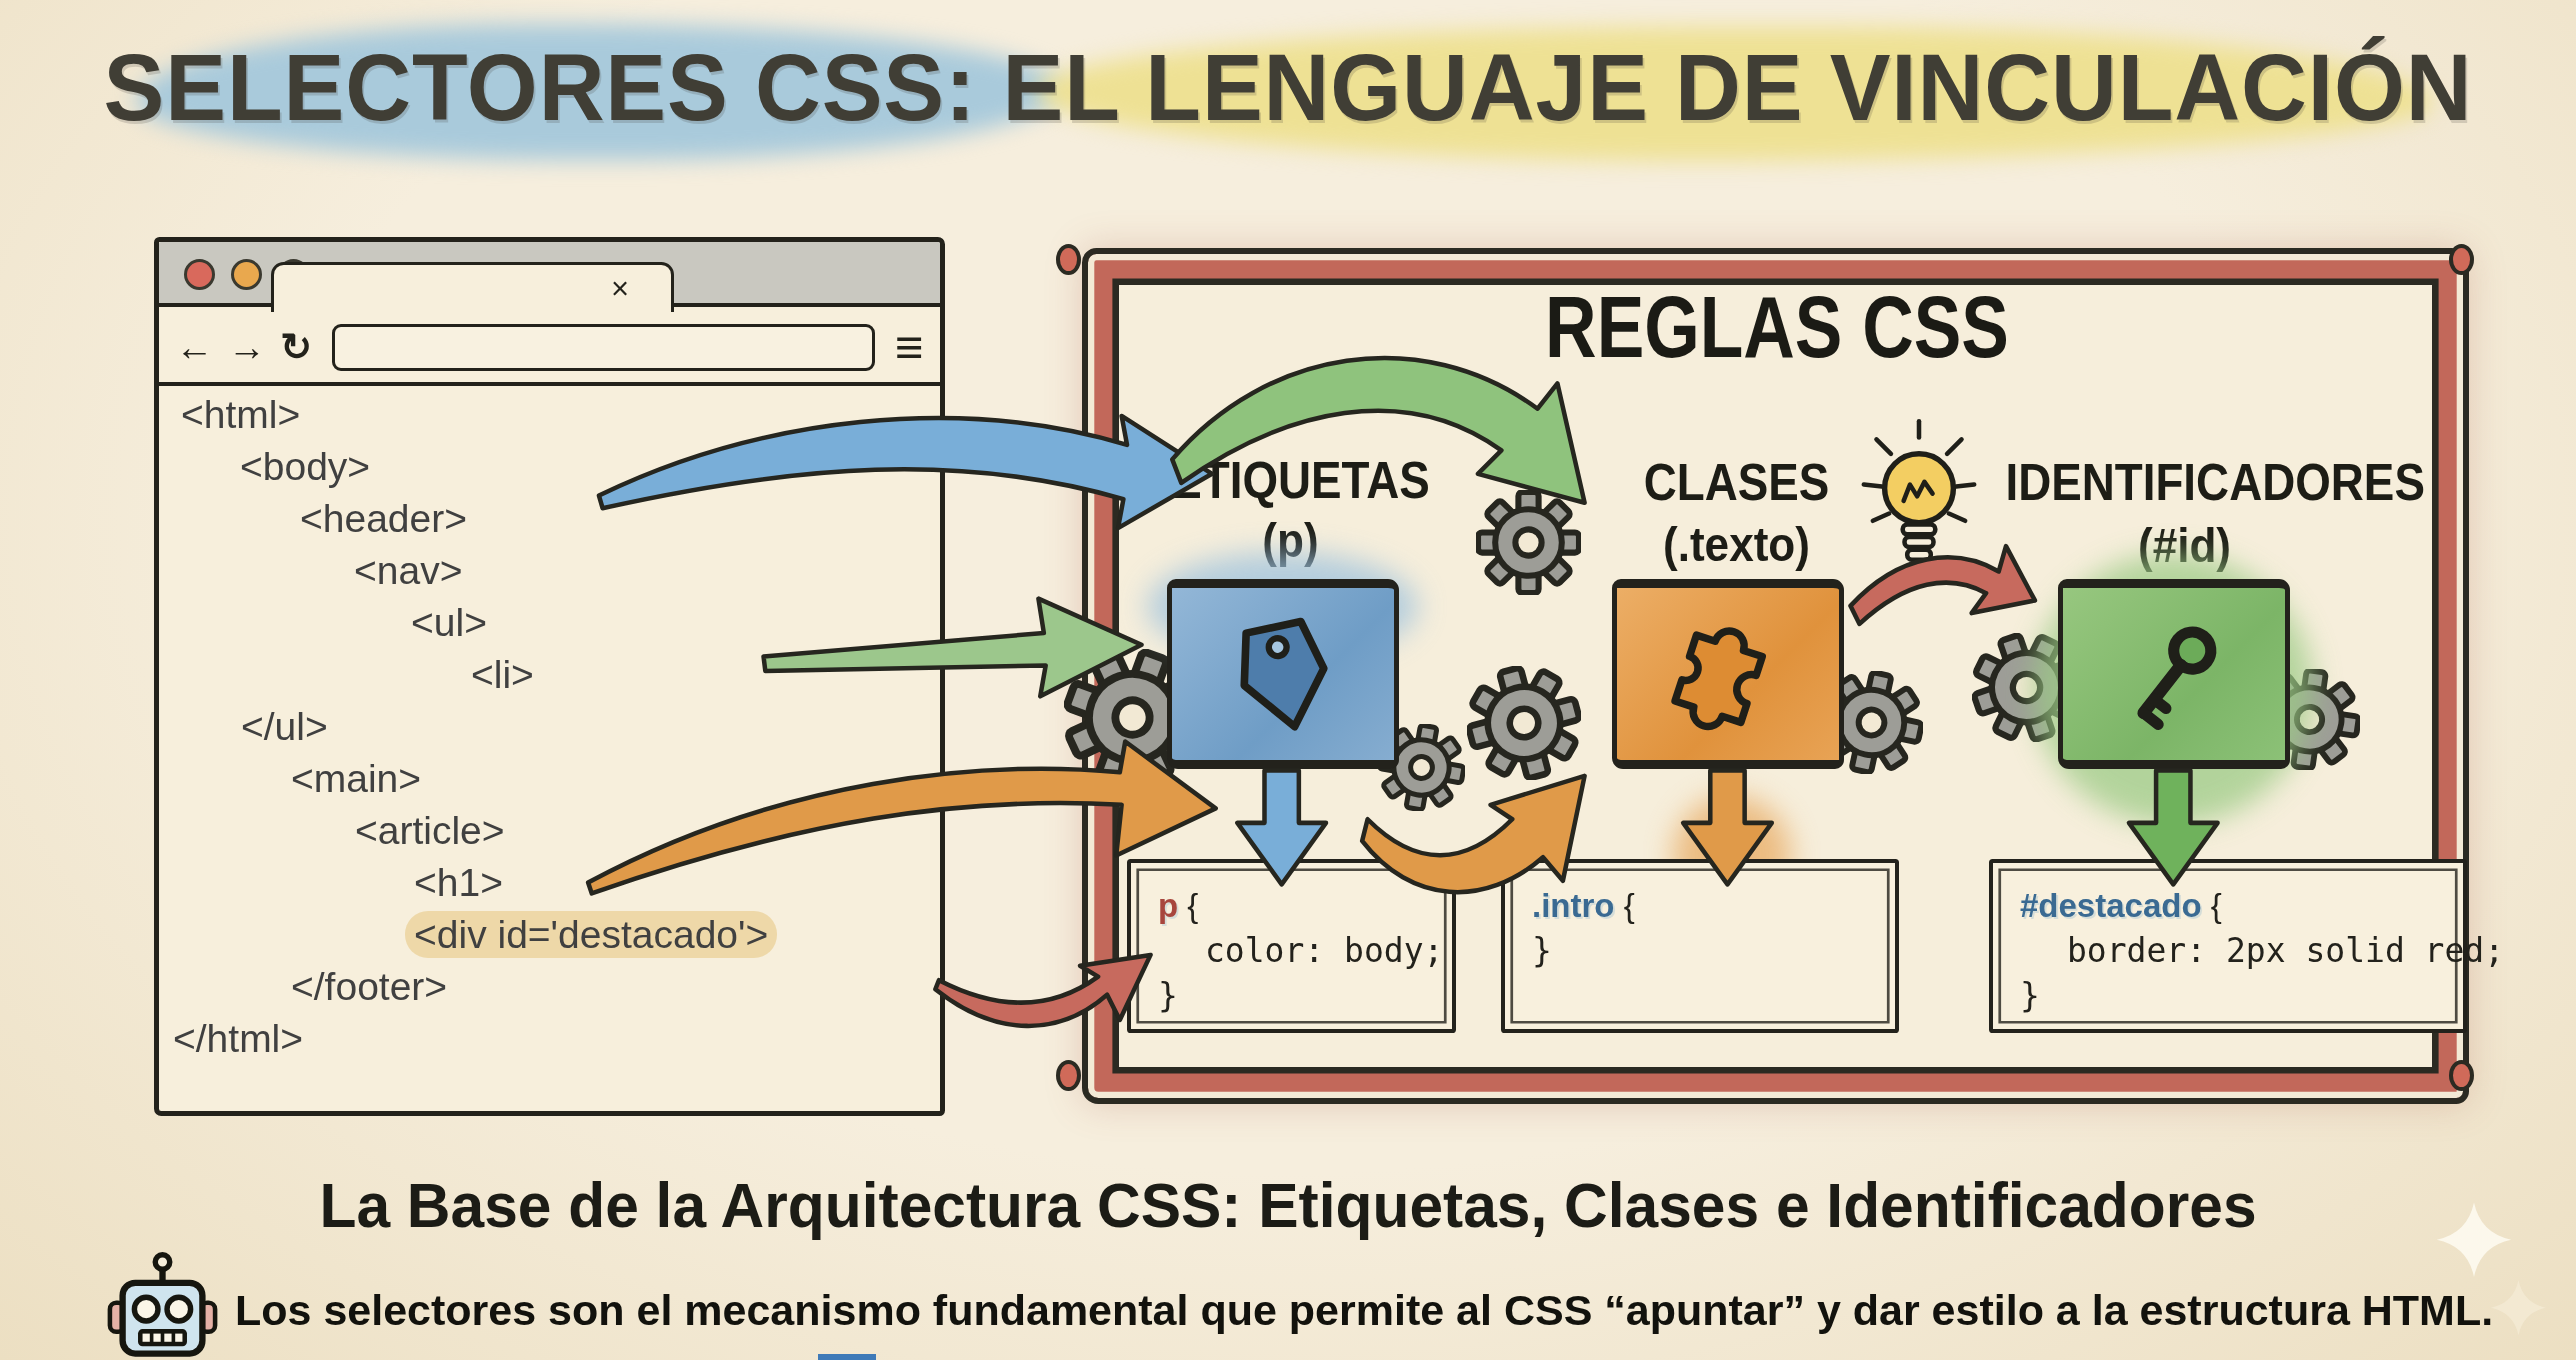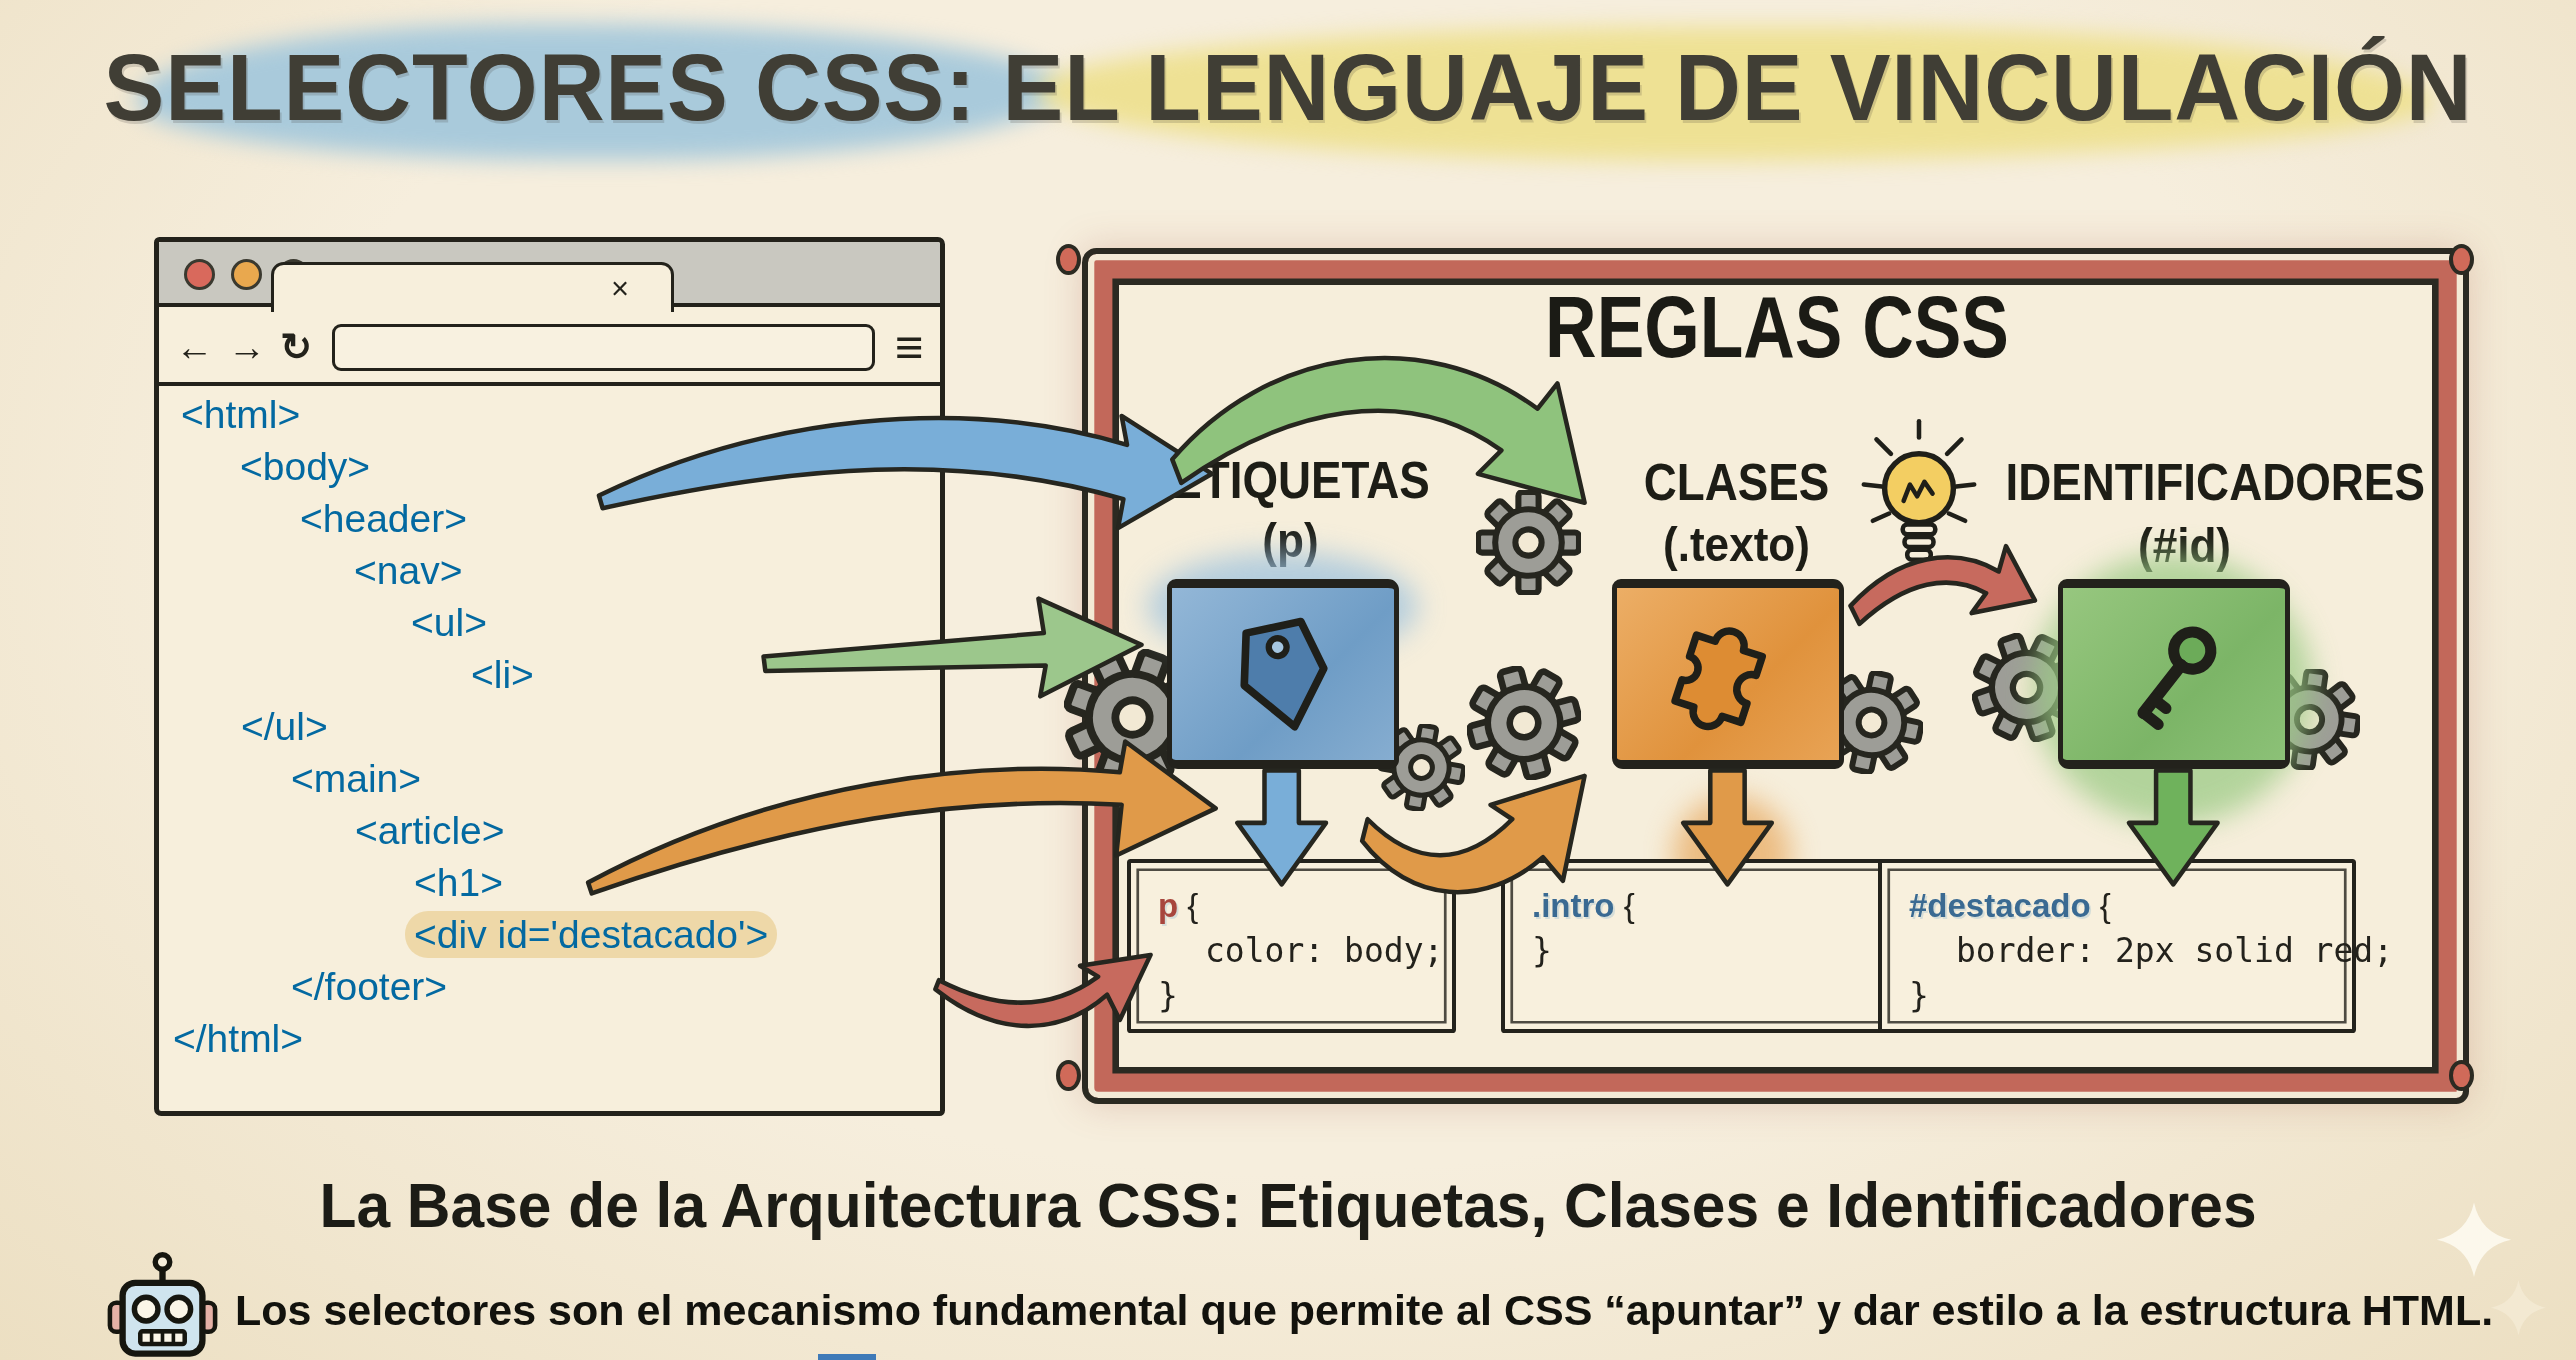--- a/index.html
+++ b/index.html
@@ -26,21 +26,21 @@
     border:3.6px solid #23221b;border-bottom:none;border-radius:12.7px 12.7px 0 0;z-index:2;
     display:flex;align-items:center;justify-content:flex-end;padding-right:42px;
     font-size:31px;color:#23221b;}
   .toolbar{position:absolute;left:0;top:70px;width:100%;height:74px;border-bottom:4.5px solid #23221b;
     display:flex;align-items:center;padding:0 16.3px;gap:14.5px;}
   .navglyph{font-size:38px;color:#23221b;font-weight:bold;line-height:1;}
   .urlbar{flex:1;height:47px;background:#f8f1e0;border:3.6px solid #23221b;border-radius:9px;margin:0 5.4px;}
   .menu{font-size:49px;color:#23221b;font-weight:bold;line-height:1;}
   .codearea{position:absolute;left:0;top:147px;width:100%;}
   .codeline{font-family:"DejaVu Sans Mono",monospace;font-size:39px;line-height:52px;
-    color:#0369a1;white-space:pre;}
+    color:#404040;white-space:pre;}
   .hl{background:#eed8a8;border-radius:23px;padding:1.8px 9px;margin-left:-9px;}
   
   .panel{position:absolute;left:1082px;top:248px;width:1387px;height:856px;background:#f6eedb;
     border:6.3px solid #2b2a22;border-radius:14.5px 18px 12.7px 16.3px;
     box-shadow:inset 0 0 0 6.3px #f3ead6, inset 0 0 0 24.4px #c2685a, inset 0 0 0 31px #2b2a22,
       0 0 36px rgba(170,90,75,.25);}
   .corner-dot{position:absolute;width:25px;height:31px;border-radius:50%;background:#d06a59;
     border:4.5px solid #2b2a22;z-index:4;}
   .panel-title{position:absolute;left:1447px;top:277px;width:660px;text-align:center;
     font-size:87px;font-weight:bold;color:#1b1b15;transform:scaleX(.82);letter-spacing:0;}
@@ -221,21 +221,21 @@
 
   <div class="css-box" style="left:1127px;width:329px;">
     <div class="cssline"><span class="sel sel-red">p</span><span> {</span></div>
     <div class="cssline prop">color: body;</div>
     <div class="cssline">}</div>
   </div>
   <div class="css-box" style="left:1501px;width:398px;">
     <div class="cssline"><span class="sel sel-blue">.intro</span><span> {</span></div>
     <div class="cssline">}</div>
   </div>
-  <div class="css-box" style="left:1878px;width:478px;">
+  <div class="css-box" style="left:1989px;width:478px;">
     <div class="cssline"><span class="sel sel-blue">#destacado</span><span> {</span></div>
     <div class="cssline prop">border: 2px solid red;</div>
     <div class="cssline">}</div>
   </div>
 
   <svg class="overlay" width="2576" height="1360" viewBox="0 0 2848 1504">
     <g stroke="#26261f" stroke-width="5" stroke-linejoin="round">
       <path d="M662,548 C840,462 1060,436 1246,492 L1240,460 L1340,524 L1236,584 L1242,552 C1062,500 882,514 666,562 Z" fill="#79aed8"></path>
       <path d="M844,726 L1154,700 L1148,662 L1262,713 L1150,770 L1156,736 L846,742 Z" fill="#9cc78c"></path>
       <path d="M650,976 C862,862 1082,840 1238,854 L1244,820 L1344,894 L1234,946 L1240,890 C1062,880 882,908 654,988 Z" fill="#e09a49"></path>

